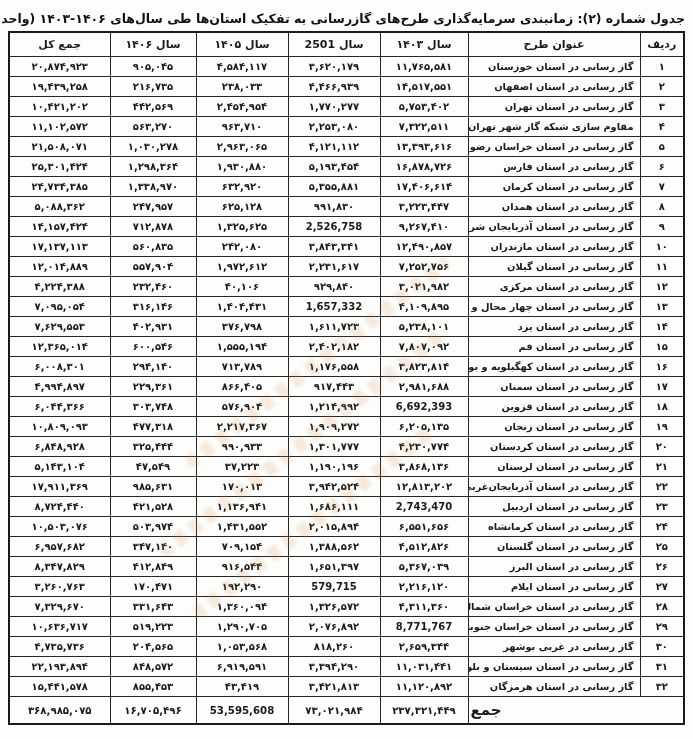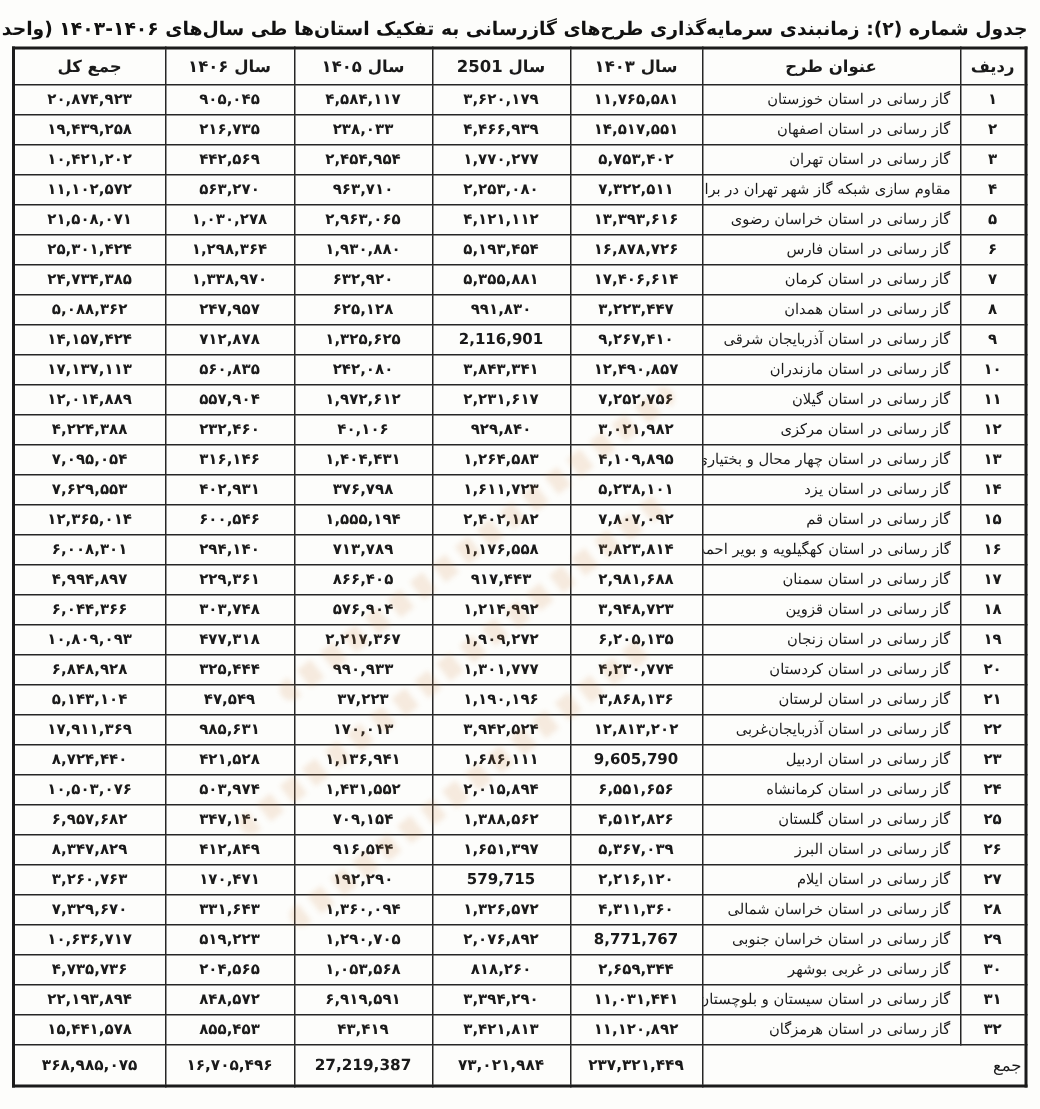--- a/index.html
+++ b/index.html
@@ -47,35 +47,35 @@
     text-align:center;
     white-space:nowrap;
     margin-left:36px;
   }
   tbody td{height:19px;}
   .c-no{text-align:center;font-size:10px;font-weight:700;}
   .c-plan{
     text-align:right;
     padding-right:6px;
     font-size:9.8px;
-    font-weight:400;
+    font-weight:700;
     white-space:nowrap;
   }
   .c-num{
     text-align:center;
     font-size:10px;
     font-weight:700;
     white-space:nowrap;
   }
   tfoot td{height:26px;}
   tfoot .c-num{font-size:10.2px;}
   .sum-label{
-    text-align:right;
-    font-size:11px;
-    font-weight:400;
+    text-align:left;
+    font-size:15px;
+    font-weight:700;
   }
   
   .watermark{
     position:absolute;
     top:265px;right:170px;
     width:400px;height:340px;
     pointer-events:none;
     opacity:.30;
     z-index:2;
   }
@@ -198,21 +198,21 @@
     <td class="c-num">۹۹۱,۸۳۰</td>
     <td class="c-num">۶۲۵,۱۲۸</td>
     <td class="c-num">۲۴۷,۹۵۷</td>
     <td class="c-num">۵,۰۸۸,۳۶۲</td>
   </tr>
 
   <tr>
     <td class="c-no">۹</td>
     <td class="c-plan">گاز رسانی در استان آذربایجان شرقی</td>
     <td class="c-num">۹,۲۶۷,۴۱۰</td>
-    <td class="c-num">2,116,901</td>
+    <td class="c-num">2,526,758</td>
     <td class="c-num">۱,۳۲۵,۶۲۵</td>
     <td class="c-num">۷۱۲,۸۷۸</td>
     <td class="c-num">۱۴,۱۵۷,۴۲۴</td>
   </tr>
 
   <tr>
     <td class="c-no">۱۰</td>
     <td class="c-plan">گاز رسانی در استان مازندران</td>
     <td class="c-num">۱۲,۴۹۰,۸۵۷</td>
     <td class="c-num">۳,۸۴۳,۳۴۱</td>
@@ -238,21 +238,21 @@
     <td class="c-num">۹۲۹,۸۴۰</td>
     <td class="c-num">۴۰,۱۰۶</td>
     <td class="c-num">۲۳۲,۴۶۰</td>
     <td class="c-num">۴,۲۲۴,۳۸۸</td>
   </tr>
 
   <tr>
     <td class="c-no">۱۳</td>
     <td class="c-plan">گاز رسانی در استان چهار محال و بختیاری</td>
     <td class="c-num">۴,۱۰۹,۸۹۵</td>
-    <td class="c-num">۱,۲۶۴,۵۸۳</td>
+    <td class="c-num">1,657,332</td>
     <td class="c-num">۱,۴۰۴,۴۳۱</td>
     <td class="c-num">۳۱۶,۱۴۶</td>
     <td class="c-num">۷,۰۹۵,۰۵۴</td>
   </tr>
 
   <tr>
     <td class="c-no">۱۴</td>
     <td class="c-plan">گاز رسانی در استان یزد</td>
     <td class="c-num">۵,۲۳۸,۱۰۱</td>
     <td class="c-num">۱,۶۱۱,۷۲۳</td>
@@ -287,21 +287,21 @@
     <td class="c-num">۲,۹۸۱,۶۸۸</td>
     <td class="c-num">۹۱۷,۴۴۳</td>
     <td class="c-num">۸۶۶,۴۰۵</td>
     <td class="c-num">۲۲۹,۳۶۱</td>
     <td class="c-num">۴,۹۹۴,۸۹۷</td>
   </tr>
 
   <tr>
     <td class="c-no">۱۸</td>
     <td class="c-plan">گاز رسانی در استان قزوین</td>
-    <td class="c-num">۳,۹۴۸,۷۲۳</td>
+    <td class="c-num">6,692,393</td>
     <td class="c-num">۱,۲۱۴,۹۹۲</td>
     <td class="c-num">۵۷۶,۹۰۴</td>
     <td class="c-num">۳۰۳,۷۴۸</td>
     <td class="c-num">۶,۰۴۴,۳۶۶</td>
   </tr>
 
   <tr>
     <td class="c-no">۱۹</td>
     <td class="c-plan">گاز رسانی در استان زنجان</td>
     <td class="c-num">۶,۲۰۵,۱۳۵</td>
@@ -337,21 +337,21 @@
     <td class="c-num">۱۲,۸۱۳,۲۰۲</td>
     <td class="c-num">۳,۹۴۲,۵۲۴</td>
     <td class="c-num">۱۷۰,۰۱۳</td>
     <td class="c-num">۹۸۵,۶۳۱</td>
     <td class="c-num">۱۷,۹۱۱,۳۶۹</td>
   </tr>
 
   <tr>
     <td class="c-no">۲۳</td>
     <td class="c-plan">گاز رسانی در استان اردبیل</td>
-    <td class="c-num">9,605,790</td>
+    <td class="c-num">2,743,470</td>
     <td class="c-num">۱,۶۸۶,۱۱۱</td>
     <td class="c-num">۱,۱۳۶,۹۴۱</td>
     <td class="c-num">۴۲۱,۵۲۸</td>
     <td class="c-num">۸,۷۲۴,۴۴۰</td>
   </tr>
 
   <tr>
     <td class="c-no">۲۴</td>
     <td class="c-plan">گاز رسانی در استان کرمانشاه</td>
     <td class="c-num">۶,۵۵۱,۶۵۶</td>
@@ -439,21 +439,21 @@
     <td class="c-num">۴۳,۴۱۹</td>
     <td class="c-num">۸۵۵,۴۵۳</td>
     <td class="c-num">۱۵,۴۴۱,۵۷۸</td>
   </tr>
 </tbody>
     <tfoot>
       <tr>
         <td colspan="2" class="sum-label">جمع</td>
         <td class="c-num">۲۳۷,۳۲۱,۴۴۹</td>
         <td class="c-num">۷۳,۰۲۱,۹۸۴</td>
-        <td class="c-num">27,219,387</td>
+        <td class="c-num">53,595,608</td>
         <td class="c-num">۱۶,۷۰۵,۴۹۶</td>
         <td class="c-num">۳۶۸,۹۸۵,۰۷۵</td>
       </tr>
     </tfoot>
   </table>
 
   <div class="watermark">
     <div class="wm-streak wm-1"></div>
     <div class="wm-streak wm-2"></div>
     <div class="wm-streak wm-3"></div>

